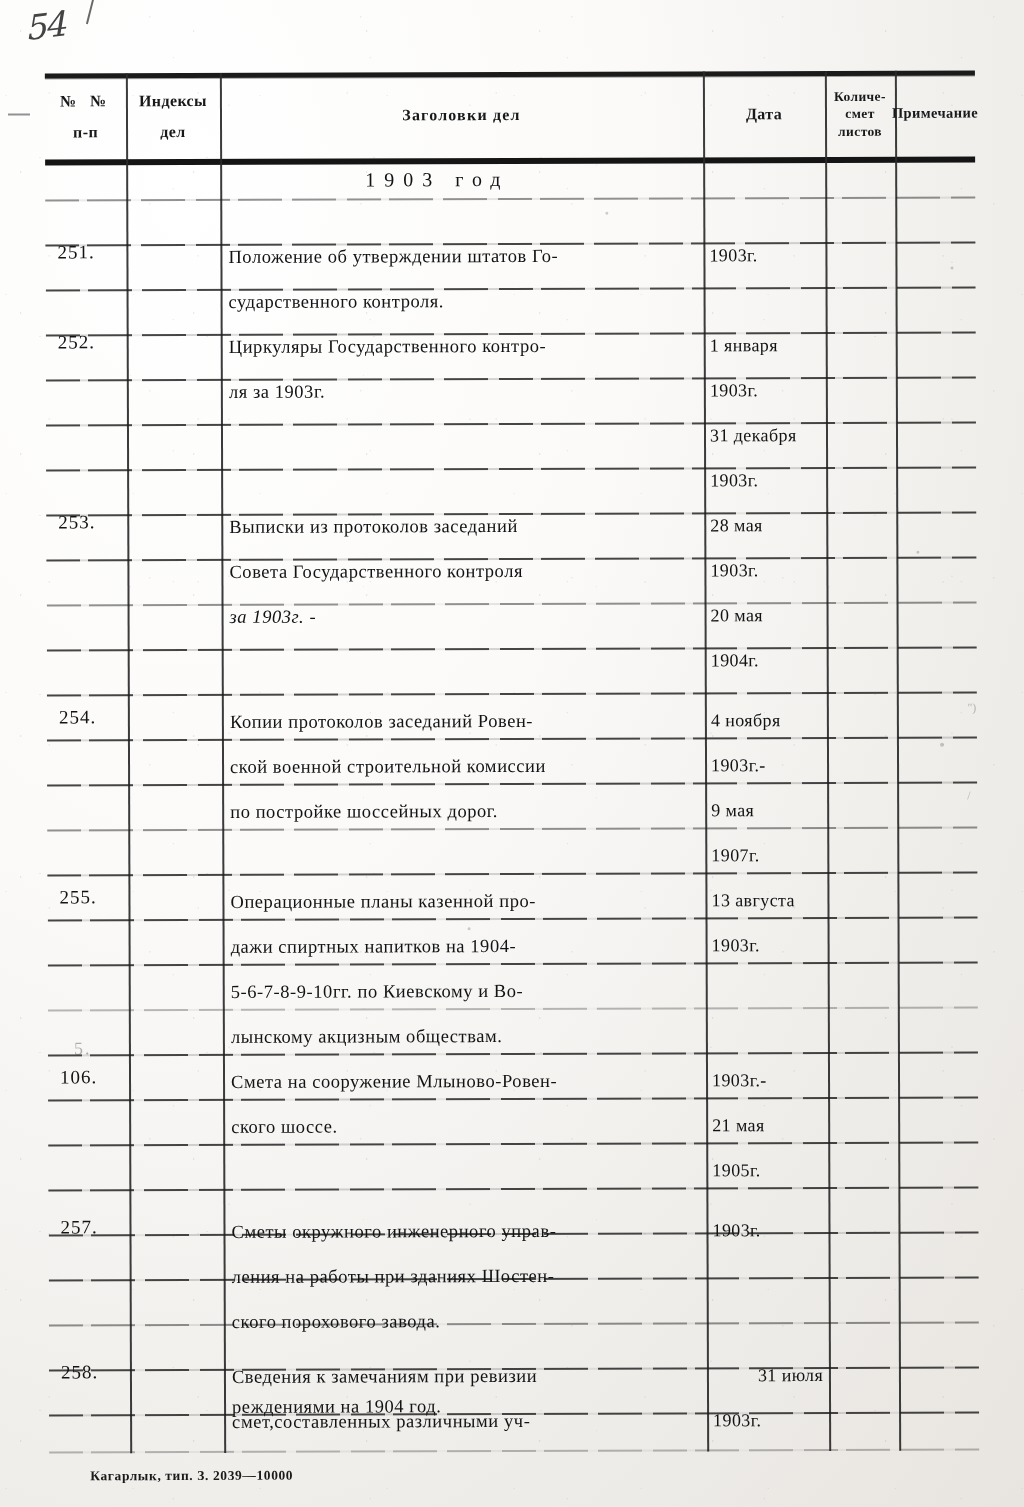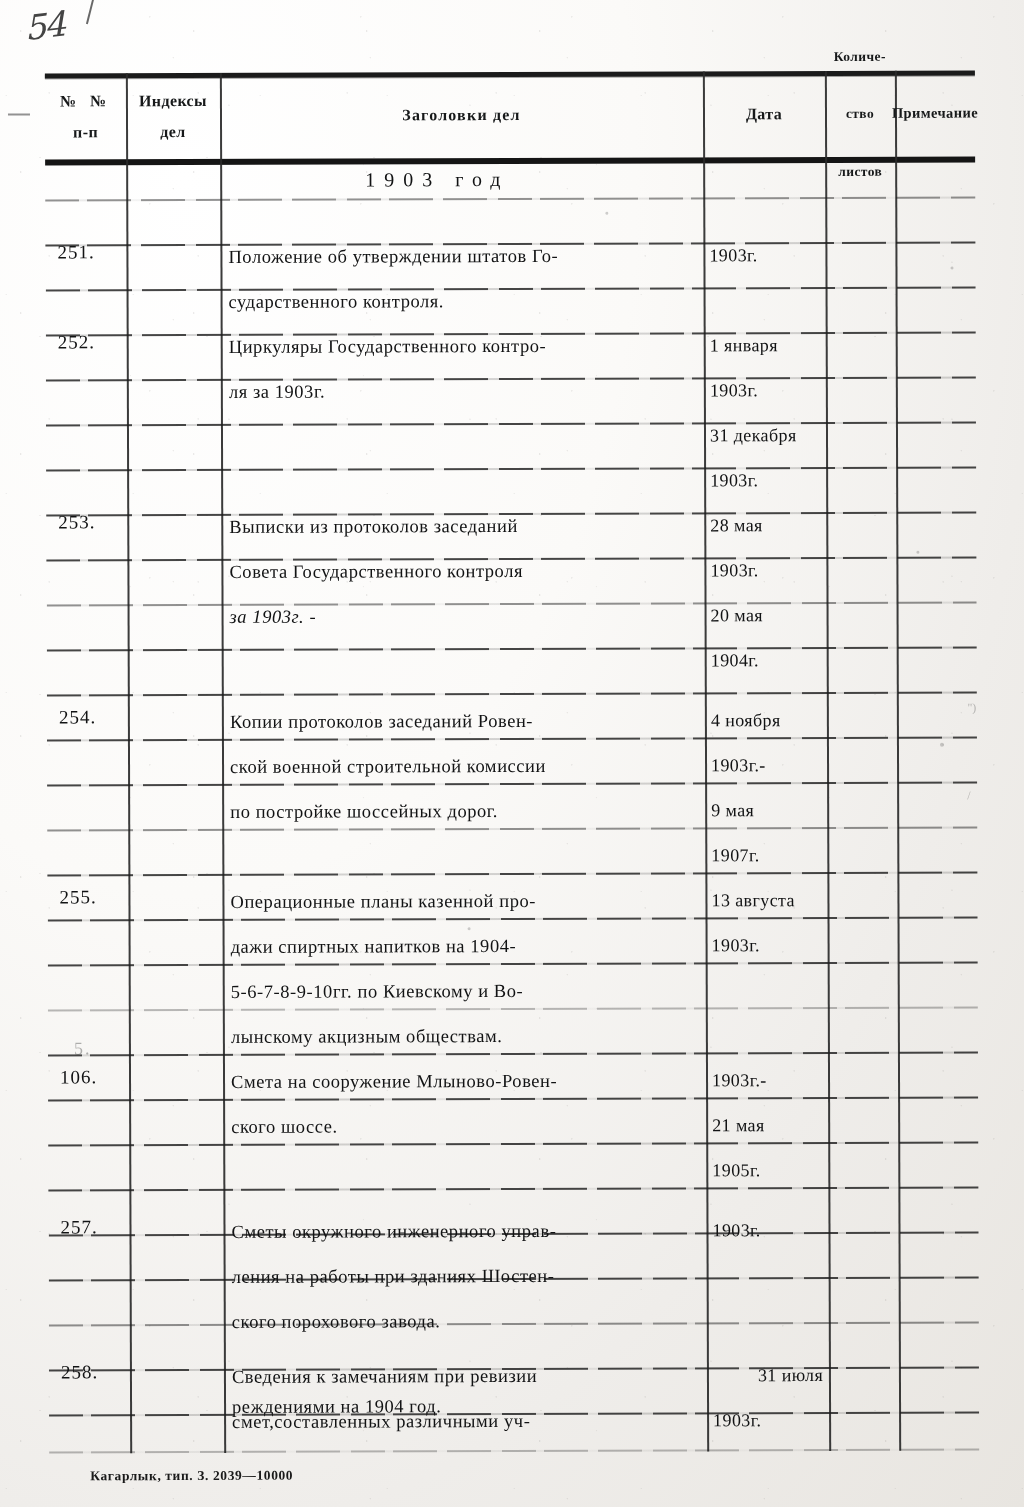--- a/index.html
+++ b/index.html
@@ -158,23 +158,23 @@
     <div class="hdr hdr-idx" style="left:81px;width:94px;flex-direction:column;">
       <span>Индексы</span>
       <span style="margin-top:9px;">дел</span>
     </div>
     <div class="hdr hdr-title" style="left:175px;width:483px;">
       <span>Заголовки дел</span>
     </div>
     <div class="hdr hdr-date" style="left:658px;width:122px;">
       <span>Дата</span>
     </div>
-    <div class="hdr hdr-cnt" style="left:780px;width:70px;flex-direction:column;gap:40px;">
+    <div class="hdr hdr-cnt" style="left:780px;width:70px;flex-direction:column;">
       <span>Количе-</span>
-      <span>ство</span>
+      <span>смет</span>
       <span>листов</span>
     </div>
     <div class="hdr hdr-note" style="left:850px;width:80px;">
       <span>Примечание</span>
     </div>
 
     <div class="rl f1" style="left:0;width:930px;top:126px;"></div>
     <div class="rl" style="left:0;width:930px;top:171px;"></div>
     <div class="rl" style="left:0;width:930px;top:216px;"></div>
     <div class="rl" style="left:0;width:930px;top:261px;"></div>

